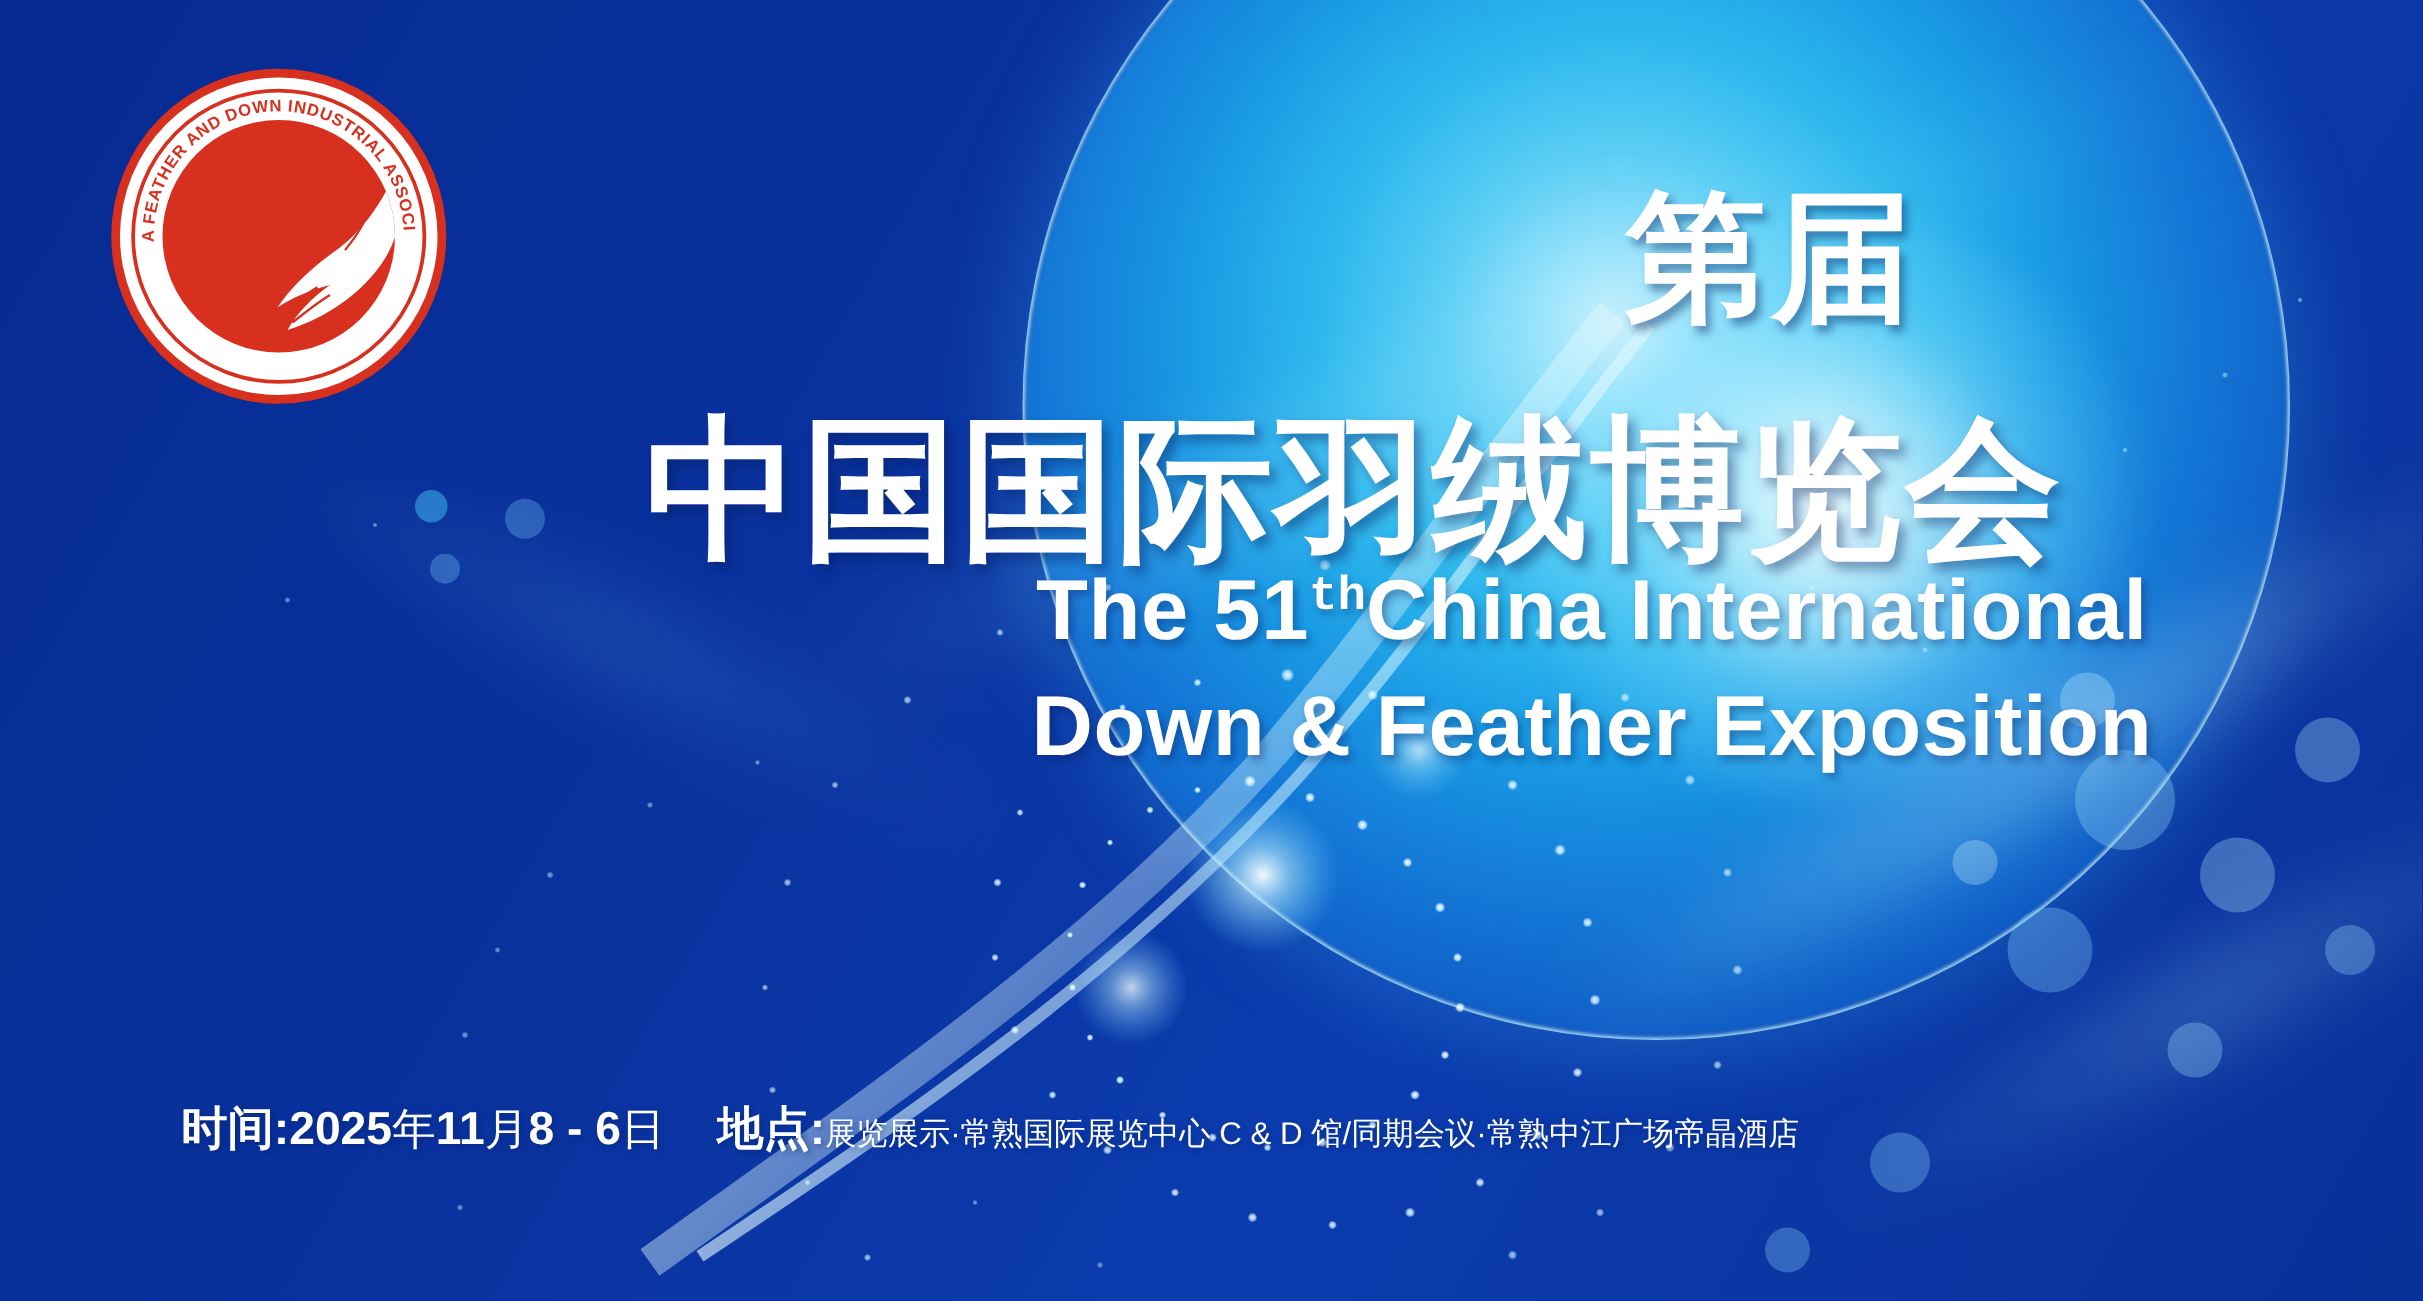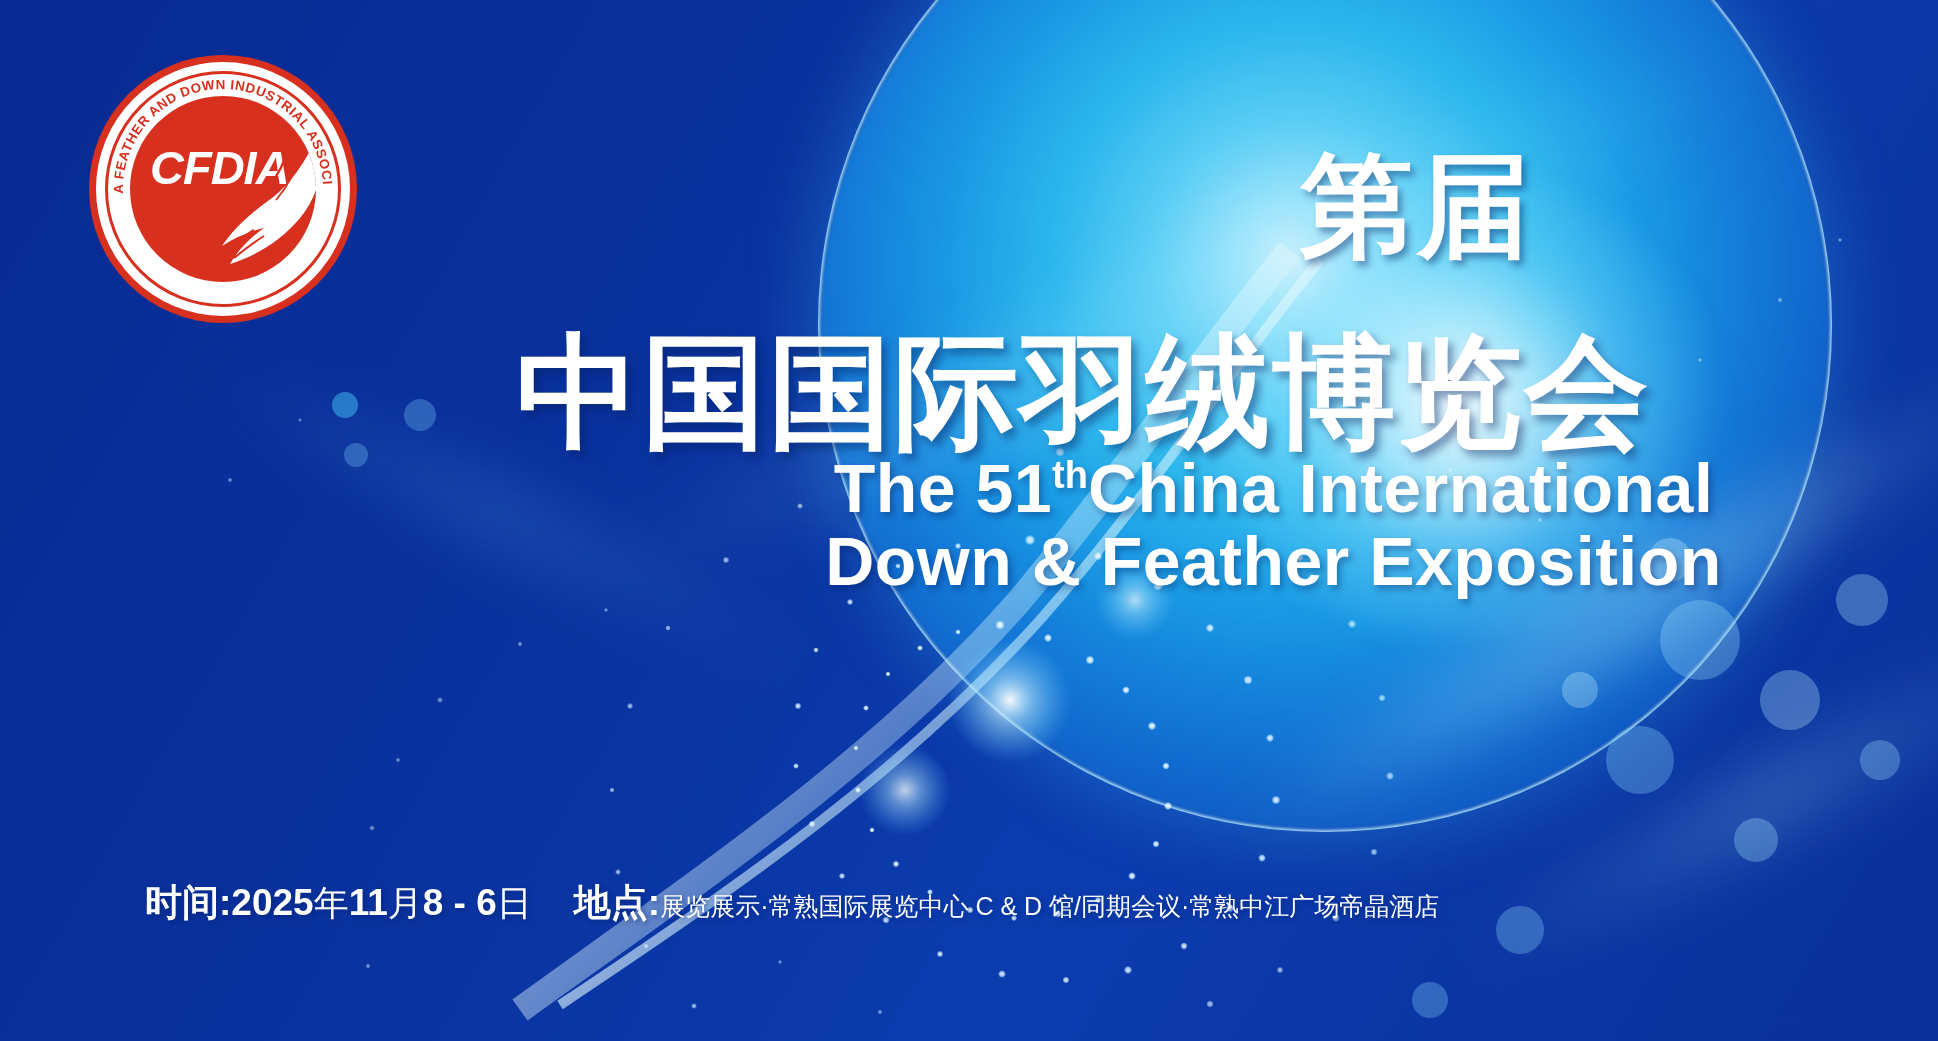--- a/index.html
+++ b/index.html
@@ -107,22 +107,22 @@
     text-shadow:5px 6px 9px rgba(5,30,95,.45);
   }
 
   #title-en{
     left:666px; top:452px; width:1215px;
     color:#fff; text-align:center;
     font-size:68px; font-weight:bold; line-height:1.08;
     letter-spacing:.5px;
     text-shadow:3px 4px 7px rgba(5,30,95,.40);
   }
-  #title-en sup{ font-size:38px; vertical-align:super; letter-spacing:0; }
-  #title-en .line2{ display:block; margin-top:0;text-align:center; }
+  #title-en sup{ font-size:38px; vertical-align:super; letter-spacing:0;font-family:Liberation Mono, monospace; }
+  #title-en .line2{ display:block; margin-top:20px;text-align:center; }
 
   #footer-info{
     left:145px; top:878px;
     display:flex; align-items:baseline;
     color:#fff; white-space:nowrap;
     text-shadow:2px 2px 5px rgba(5,30,95,.45);
   }
   #footer-info .lbl{ font-size:37px; font-weight:bold; }
   #footer-info .val{ font-size:37px; font-weight:bold; }
   #footer-info .thin{ font-size:35px; font-weight:normal; }
@@ -298,21 +298,20 @@
       </defs>
       <text font-family="Liberation Sans, sans-serif" font-size="13.4" font-weight="bold" fill="#d8301f" letter-spacing="0.6">
         <textPath href="#arcTop" startOffset="50%" text-anchor="middle">CHINA FEATHER AND DOWN INDUSTRIAL ASSOCIATION</textPath>
       </text>
       <text font-family="DejaVu Sans, sans-serif" font-size="17" font-weight="bold" fill="#d8301f" letter-spacing="1.5">
         <textPath href="#arcBot" startOffset="50%" text-anchor="middle">中国羽绒工业协会</textPath>
       </text>
     </svg>
 
     <div class="logo-inner">
-      <div class="logo-cfdia">CFDIA</div>
       <svg class="feather" viewBox="0 0 120 140" xmlns="http://www.w3.org/2000/svg">
         <path d="M108 6 C 118 30, 112 62, 92 86 C 74 108, 48 124, 22 132
                  C 30 118, 42 106, 56 96 C 40 100, 26 106, 14 114
                  C 26 96, 44 80, 64 66 C 82 52, 98 30, 108 6 Z" fill="#ffffff"></path>
         <path d="M16 120 C 26 112, 36 104, 46 98" stroke="#d8301f" stroke-width="2.4" fill="none"></path>
         <path d="M26 126 C 36 118, 46 110, 56 104" stroke="#d8301f" stroke-width="2" fill="none"></path>
         <path d="M78 24 C 72 40, 62 56, 48 70" stroke="#d8301f" stroke-width="2.2" fill="none"></path>
         <path d="M92 22 C 88 38, 80 54, 68 68" stroke="#d8301f" stroke-width="1.8" fill="none"></path>
       </svg>
     </div>

